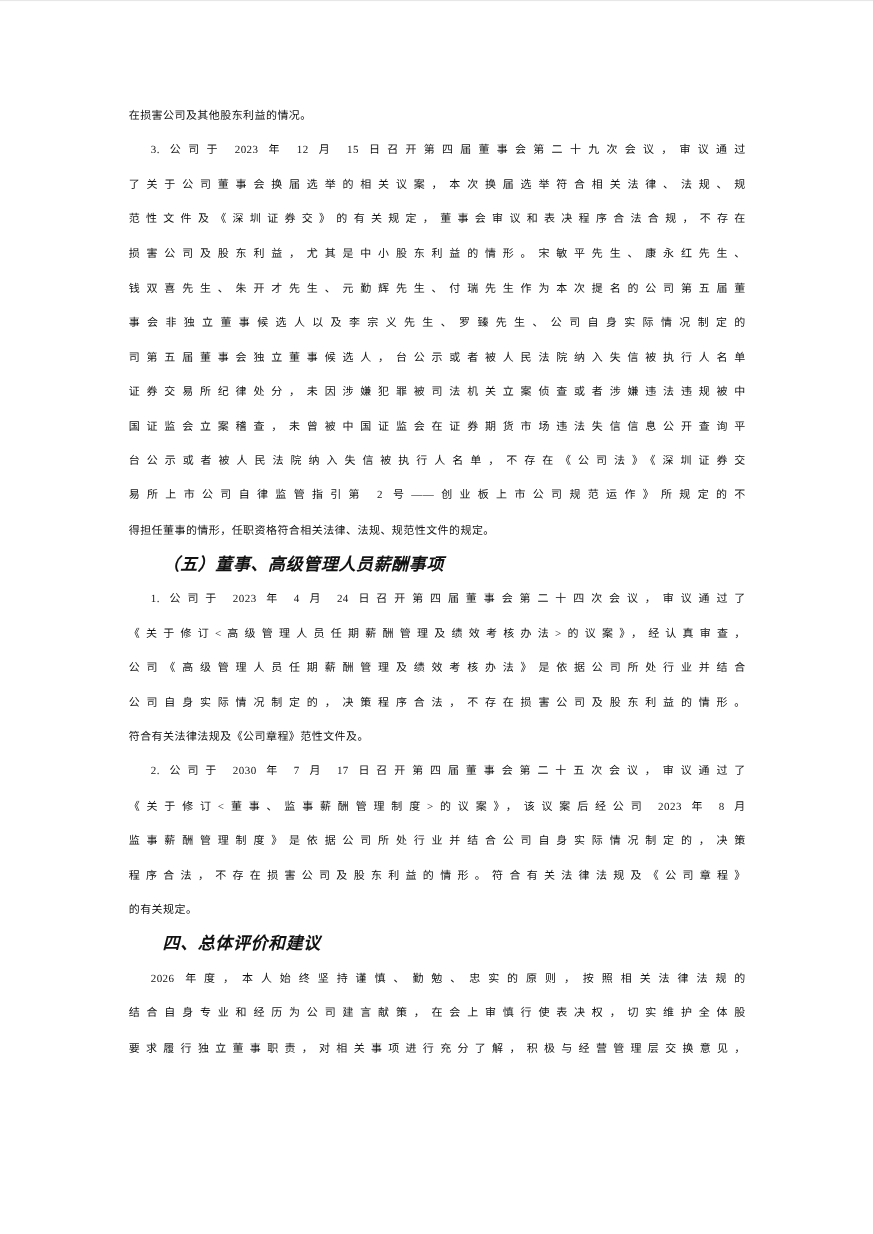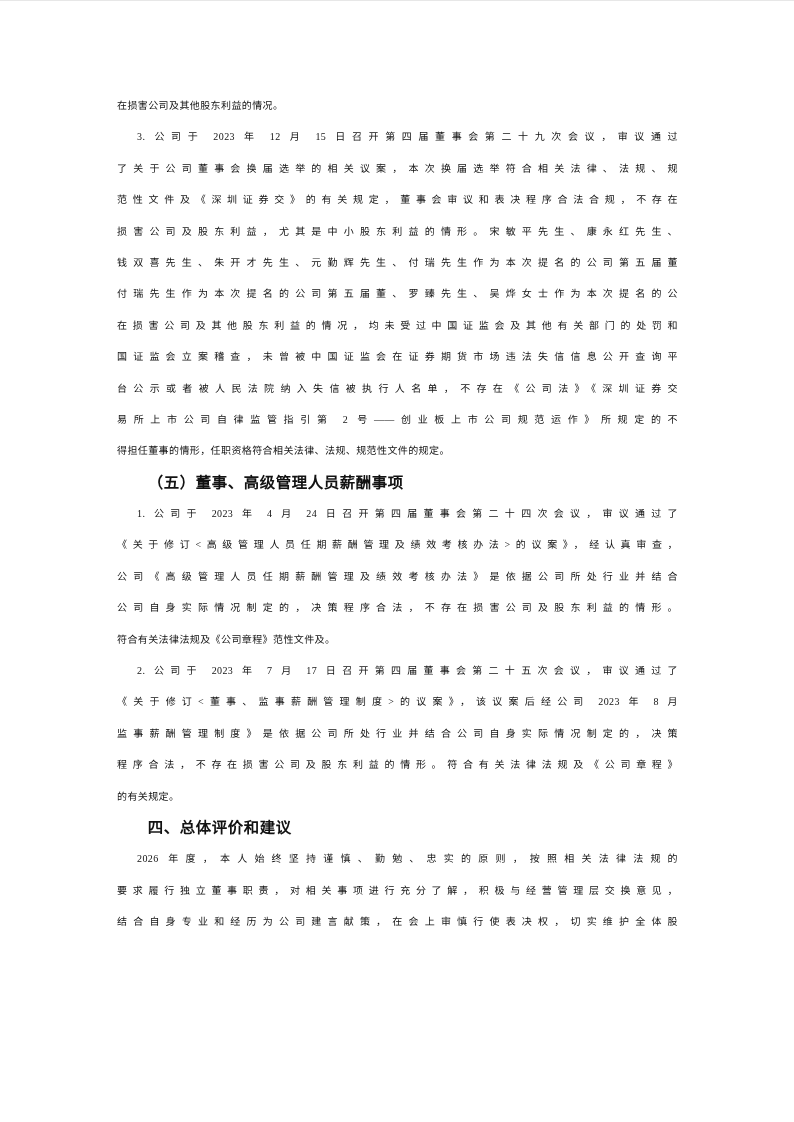--- a/index.html
+++ b/index.html
@@ -38,48 +38,50 @@
     text-align-last: justify;
     text-justify: inter-ideograph;
   }
   .line.indent {
     text-indent: 2em;
   }
   .line.heading {
     font-weight: 700;
     font-size: 15.4px;
     letter-spacing: 0.6px;
+    font-style: italic;
   }
 </style>
 </head>
 <body>
 
 <div class="page">
   <div class="content">
       <div class="line">在损害公司及其他股东利益的情况。</div>
       <div class="line indent justify">3. 公司于 2023 年 12 月 15 日召开第四届董事会第二十九次会议，审议通过</div>
       <div class="line justify">了关于公司董事会换届选举的相关议案，本次换届选举符合相关法律、法规、规</div>
       <div class="line justify">范性文件及《深圳证券交》的有关规定，董事会审议和表决程序合法合规，不存在</div>
       <div class="line justify">损害公司及股东利益，尤其是中小股东利益的情形。宋敏平先生、康永红先生、</div>
       <div class="line justify">钱双喜先生、朱开才先生、元勤辉先生、付瑞先生作为本次提名的公司第五届董</div>
-      <div class="line justify">付瑞先生作为本次提名的公司第五届董、罗臻先生、吴烨女士作为本次提名的公</div>
-      <div class="line justify">在损害公司及其他股东利益的情况，均未受过中国证监会及其他有关部门的处罚和</div>
+      <div class="line justify">事会非独立董事候选人以及李宗义先生、罗臻先生、公司自身实际情况制定的</div>
+      <div class="line justify">司第五届董事会独立董事候选人，台公示或者被人民法院纳入失信被执行人名单</div>
+      <div class="line justify">证券交易所纪律处分，未因涉嫌犯罪被司法机关立案侦查或者涉嫌违法违规被中</div>
       <div class="line justify">国证监会立案稽查，未曾被中国证监会在证券期货市场违法失信信息公开查询平</div>
       <div class="line justify">台公示或者被人民法院纳入失信被执行人名单，不存在《公司法》《深圳证券交</div>
       <div class="line justify">易所上市公司自律监管指引第 2 号——创业板上市公司规范运作》所规定的不</div>
       <div class="line">得担任董事的情形，任职资格符合相关法律、法规、规范性文件的规定。</div>
       <div class="line heading indent">（五）董事、高级管理人员薪酬事项</div>
       <div class="line indent justify">1. 公司于 2023 年 4 月 24 日召开第四届董事会第二十四次会议，审议通过了</div>
       <div class="line justify">《关于修订&lt;高级管理人员任期薪酬管理及绩效考核办法&gt;的议案》，经认真审查，</div>
       <div class="line justify">公司《高级管理人员任期薪酬管理及绩效考核办法》是依据公司所处行业并结合</div>
       <div class="line justify">公司自身实际情况制定的，决策程序合法，不存在损害公司及股东利益的情形。</div>
       <div class="line">符合有关法律法规及《公司章程》范性文件及。</div>
-      <div class="line indent justify">2. 公司于 2023 年 7 月 17 日召开第四届董事会第二十五次会议，审议通过了</div>
+      <div class="line indent justify">2. 公司于 2030 年 7 月 17 日召开第四届董事会第二十五次会议，审议通过了</div>
       <div class="line justify">《关于修订&lt;董事、监事薪酬管理制度&gt;的议案》，该议案后经公司 2023 年 8 月</div>
       <div class="line justify">监事薪酬管理制度》是依据公司所处行业并结合公司自身实际情况制定的，决策</div>
       <div class="line justify">程序合法，不存在损害公司及股东利益的情形。符合有关法律法规及《公司章程》</div>
       <div class="line">的有关规定。</div>
       <div class="line heading indent">四、总体评价和建议</div>
       <div class="line indent justify">2026 年度，本人始终坚持谨慎、勤勉、忠实的原则，按照相关法律法规的</div>
+      <div class="line justify">结合自身专业和经历为公司建言献策，在会上审慎行使表决权，切实维护全体股</div>
       <div class="line justify">要求履行独立董事职责，对相关事项进行充分了解，积极与经营管理层交换意见，</div>
-      <div class="line justify">结合自身专业和经历为公司建言献策，在会上审慎行使表决权，切实维护全体股</div>
     </div>
 </div>
 
 </body></html>

